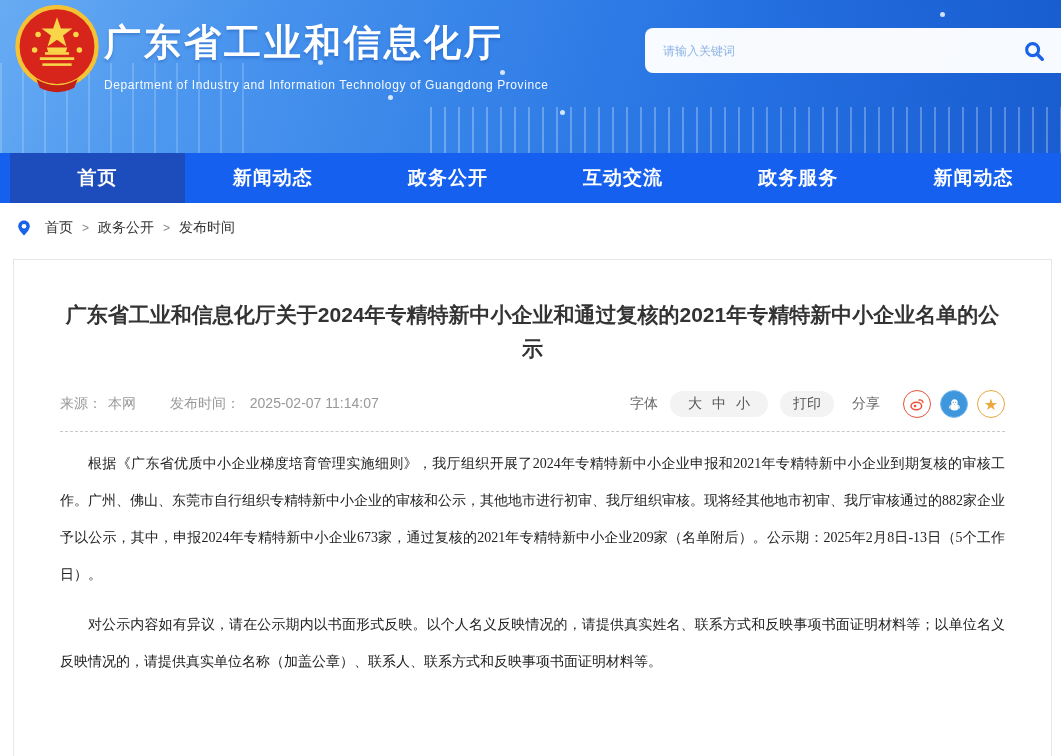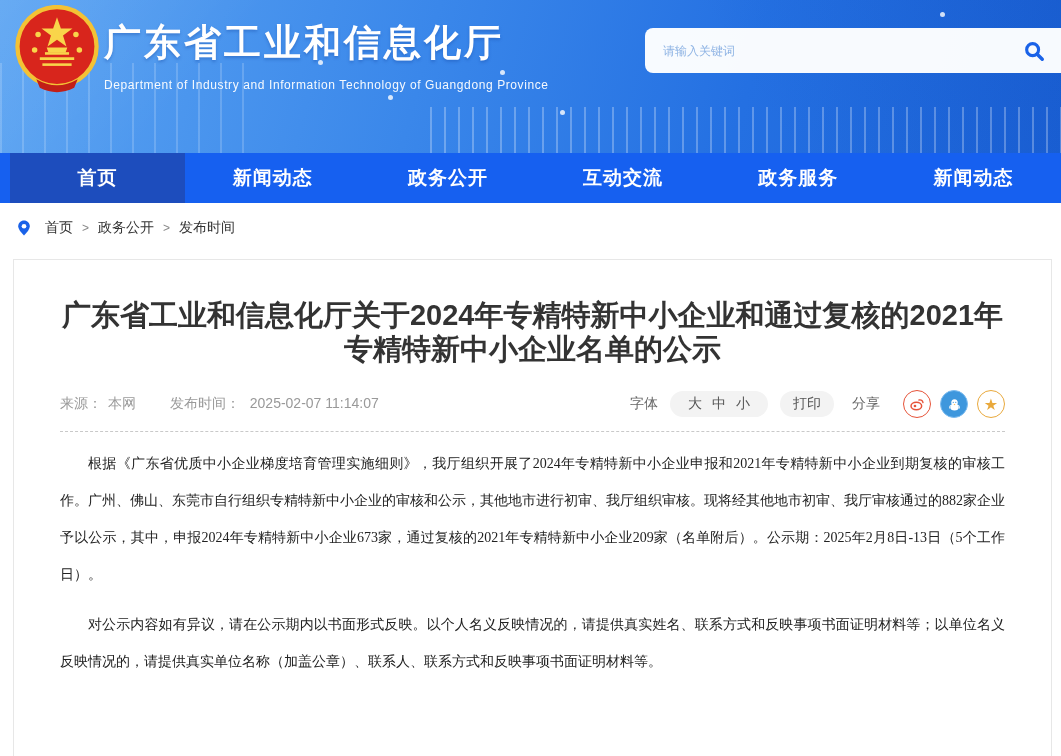--- a/index.html
+++ b/index.html
@@ -46,21 +46,21 @@
   
   .breadcrumb { height:50px; display:flex; align-items:center; padding-left:15px;
                 background:#fff; font-size:14px; color:#333; }
   .crumb-pin { width:18px; height:18px; margin-right:12px; }
   .crumb-item { cursor:pointer; }
   .crumb-sep { color:#888; margin:0 9px; font-size:12px; }
 
   
   .card { margin:6px 9px 0 13px; background:#fff; border:1px solid #e7e7e7;
           min-height:500px; padding:38px 46px 30px 46px; }
-  .article-title { max-width:965px; margin:0 auto; text-align:center; font-size:29px;
+  .article-title { max-width:965px; margin:0 auto; text-align:center; font-size:21px;
                    font-weight:bold; color:#333; line-height:34px; }
   .meta-row { margin-top:24px; padding-bottom:13px; border-bottom:1px dashed #c9c9c9;
               display:flex; align-items:center; justify-content:space-between;
               font-size:14px; color:#999; }
   .meta-left span { margin-right:6px; }
   .meta-left .gap { margin-left:24px; }
   .meta-right { display:flex; align-items:center; color:#666; }
   .pill { background:#f3f3f3; border-radius:14px; padding:4px 13px; margin-left:12px;
           color:#555; display:inline-flex; cursor:default; }
   .pill span { margin:0 5px; cursor:pointer; }

